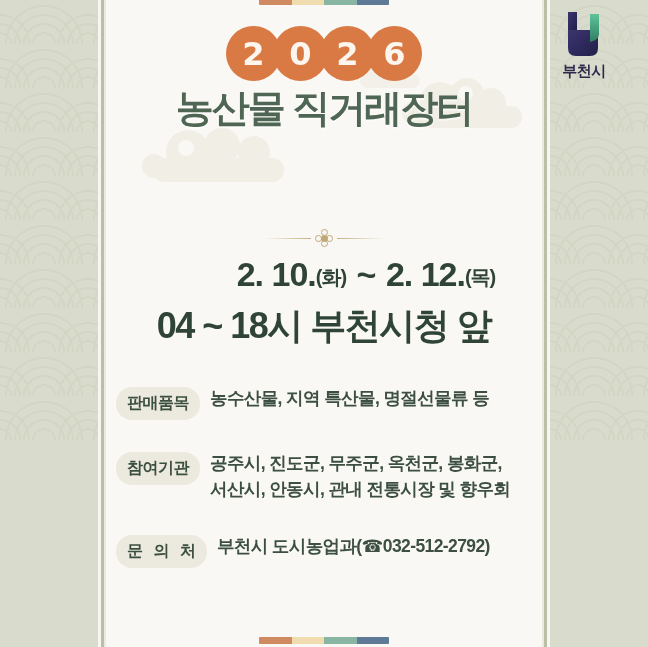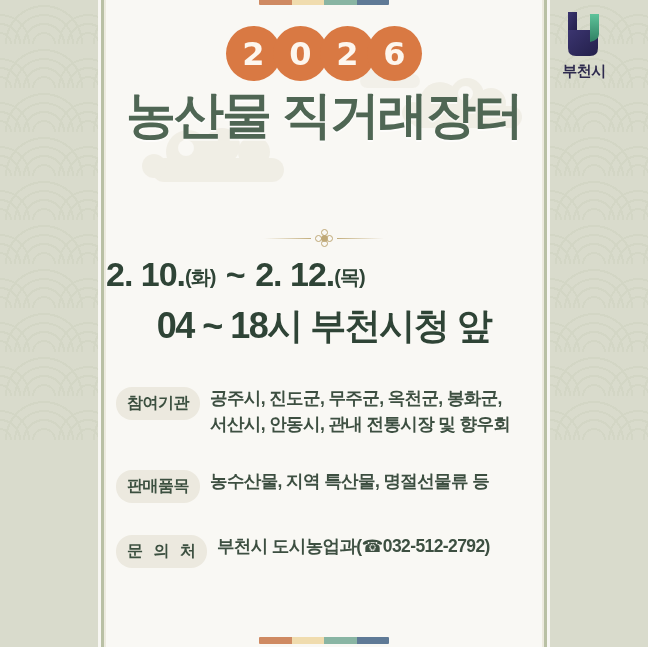--- a/index.html
+++ b/index.html
@@ -80,41 +80,41 @@
   #year-badge .digit:first-child{margin-left:0;}
 
   
   #headline{position:absolute;top:86px;left:0;width:436px;text-align:center;z-index:6;}
   #headline .line1{
     font-size:48px;font-weight:900;color:#a98b4f;letter-spacing:-1px;
     line-height:1.12;display:block;
     text-shadow:0 2px 0 rgba(255,255,255,.6);
   }
   #headline .line2{
-    font-size:50px;font-weight:900;color:#4f6654;letter-spacing:-2px;
+    font-size:38px;font-weight:900;color:#4f6654;letter-spacing:-2px;
     line-height:1.1;display:block;margin-top:2px;
     text-shadow:0 2px 0 rgba(255,255,255,.6);
   }
 
   
   #divider{position:absolute;top:228px;left:50%;transform:translateX(-50%);
            width:120px;height:20px;display:flex;align-items:center;justify-content:center;}
   #divider .dl{flex:1;height:1px;background:linear-gradient(to right,rgba(185,165,115,0),#c3ae7d);}
   #divider .dr{flex:1;height:1px;background:linear-gradient(to left,rgba(185,165,115,0),#c3ae7d);}
   #divider .orn{position:relative;width:18px;height:18px;margin:0 4px;}
   #divider .orn span{position:absolute;width:7px;height:7px;border-radius:50%;
                      border:1.4px solid #bfa877;box-sizing:border-box;background:#f9f8f4;}
   #divider .orn .o-t{left:5.5px;top:0;}
   #divider .orn .o-b{left:5.5px;bottom:0;}
   #divider .orn .o-l{left:0;top:5.5px;}
   #divider .orn .o-r{right:0;top:5.5px;}
   #divider .orn .o-c{left:5.5px;top:5.5px;background:#bfa877;border-color:#bfa877;}
 
   
-  #date-line{position:absolute;top:255px;left:0;width:520px;text-align:left;
+  #date-line{position:absolute;top:255px;left:0;width:520px;text-align:center;
              font-size:34px;font-weight:800;color:#2f4436;letter-spacing:-1px;white-space:nowrap;}
   #date-line .dow{font-size:20px;font-weight:700;vertical-align:2px;}
   #date-line .tilde{font-weight:600;margin:0 2px;}
   #time-line{position:absolute;top:302px;left:0;width:436px;text-align:center;
              font-size:36px;font-weight:800;color:#2f4436;letter-spacing:-1.5px;white-space:nowrap;}
 
   
   #info{position:absolute;top:385px;left:0;width:436px;}
   .info-row{display:flex;align-items:flex-start;margin-bottom:30px;padding-left:10px;}
   .pill{
@@ -211,31 +211,31 @@
       <span>2. 10.</span><span class="dow">(화)</span>
       <span class="tilde">~</span>
       <span>2. 12.</span><span class="dow">(목)</span>
     </div>
 
     <div id="time-line">04 ~ 18시 부천시청 앞</div>
 
     <div id="info">
 
       <div class="info-row">
+        <div class="pill">판매품목</div>
+        <div class="info-val">
+          <span class="sub">농수산물, 지역 특산물, 명절선물류 등</span>
+        </div>
+      </div>
+
+      <div class="info-row">
         <div class="pill">참여기관</div>
         <div class="info-val">
           <span class="sub">공주시, 진도군, 무주군, 옥천군, 봉화군,</span>
           <span class="sub">서산시, 안동시, 관내 전통시장 및 향우회</span>
-        </div>
-      </div>
-
-      <div class="info-row">
-        <div class="pill">판매품목</div>
-        <div class="info-val">
-          <span class="sub">농수산물, 지역 특산물, 명절선물류 등</span>
         </div>
       </div>
 
       <div class="info-row">
         <div class="pill spaced">문 의 처</div>
         <div class="info-val">
           <span class="sub">부천시 도시농업과(☎032-512-2792)</span>
         </div>
       </div>
 

